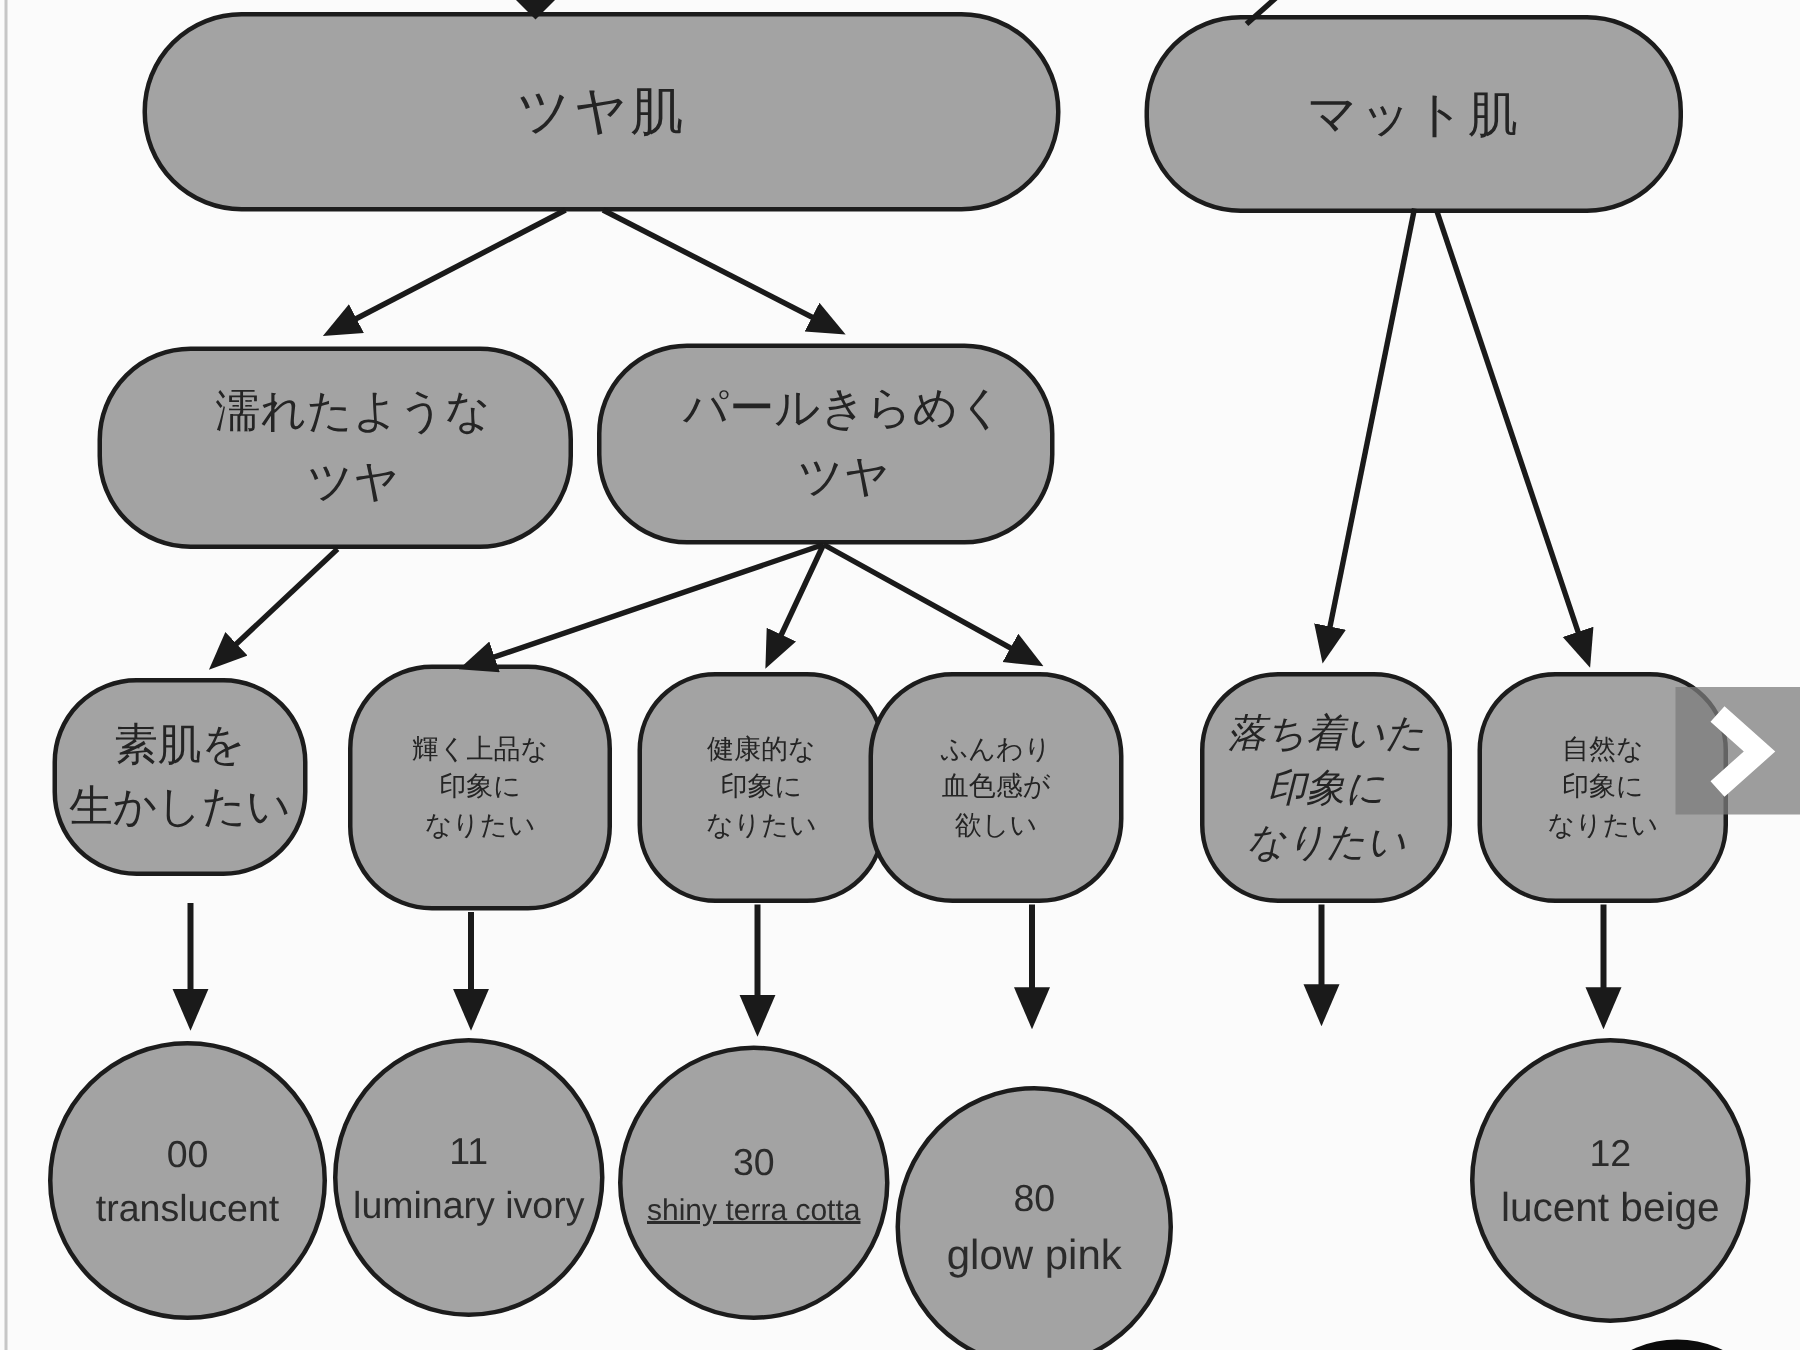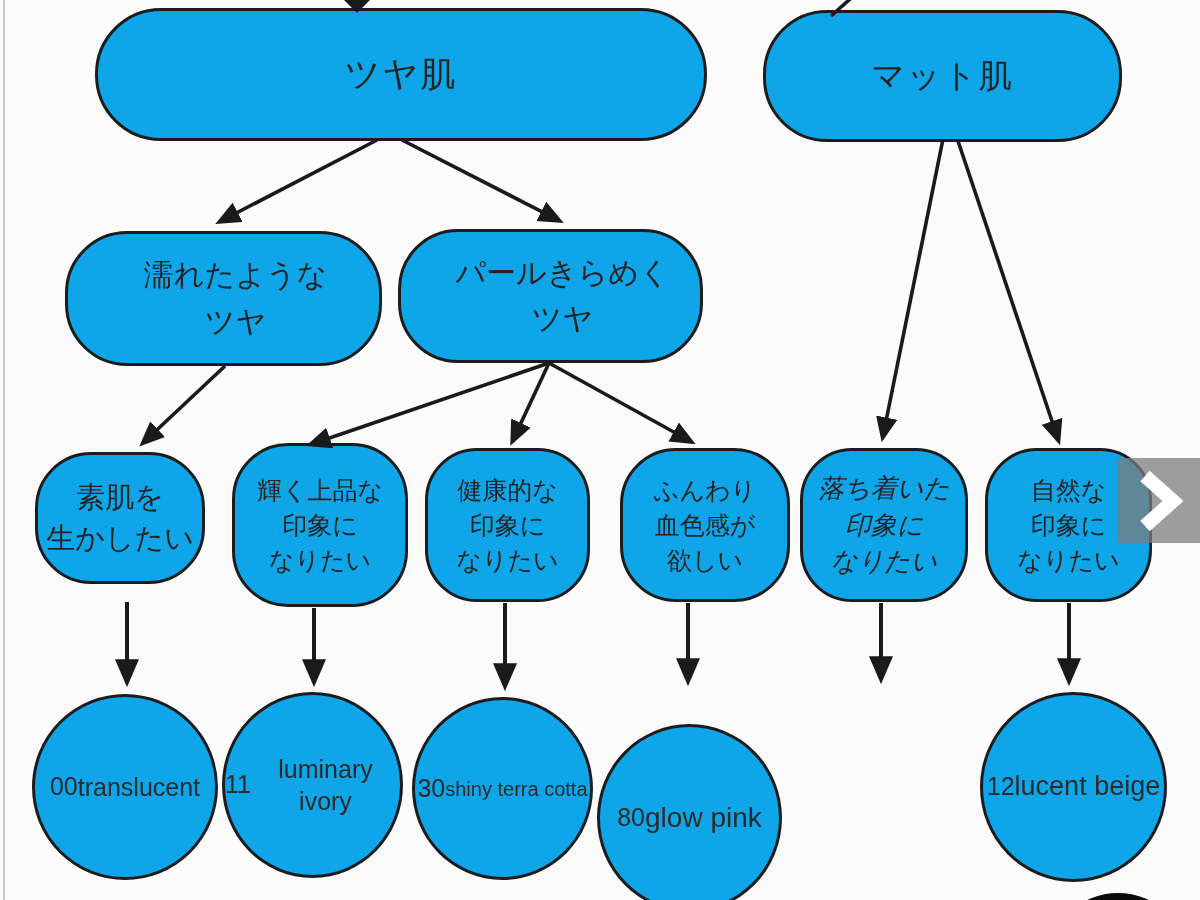--- a/index.html
+++ b/index.html
@@ -4,32 +4,32 @@
 <style>
   html,body{margin:0;padding:0;}
   #stage{
     position:relative;width:1200px;height:900px;overflow:hidden;
     background:#fbfbfb;
     font-family:"Liberation Sans","DejaVu Sans",sans-serif;
     color:#222;
   }
   .node{
     position:absolute;box-sizing:border-box;
-    background:#0ea5e9;border:3px solid #1c1c1c;
+    background:#a3a3a3;border:3px solid #1c1c1c;
     display:flex;align-items:center;justify-content:center;
     text-align:center;z-index:2;
   }
   .node-label{white-space:pre-line;color:#242424;}
   .lv1{font-size:35px;letter-spacing:2px;}
   .lv2 .node-label{font-size:30px;line-height:1.55;margin-left:24px;}
-  .lv3 .node-label{font-size:25px;line-height:1.4;}
-  .circle{border-radius:50%;flex-direction:row;align-items:center;}
+  .lv3 .node-label{font-size:18px;line-height:1.4;}
+  .circle{border-radius:50%;flex-direction:column;align-items:center;}
   .shade-code{font-size:25px;line-height:1.5;color:#2b2b2b;}
   .shade-name{font-size:25px;line-height:1.3;color:#2b2b2b;}
-  .shade-name.small{font-size:20px;}
+  .shade-name.small{font-size:20px;text-decoration:underline;}
   #left-edge{position:absolute;left:3px;top:0;width:2px;height:900px;background:#c6c6c6;z-index:1;}
   #next-btn{
     position:absolute;left:1117px;top:458px;width:83px;height:85px;
     background:rgba(124,124,124,0.74);z-index:6;display:flex;
     align-items:center;justify-content:center;cursor:pointer;border:none;padding:0;
   }
   #black-circle{
     position:absolute;left:1048px;top:893px;width:140px;height:140px;
     border-radius:50%;background:#0b0b0b;z-index:7;
   }
@@ -65,21 +65,21 @@
   <div class="node lv3" style="left:232px;top:443px;width:176px;height:164px;border-radius:56px;">
     <span class="node-label">輝く上品な
 印象に
 なりたい</span>
   </div>
   <div class="node lv3" style="left:425px;top:448px;width:165px;height:154px;border-radius:52px;">
     <span class="node-label">健康的な
 印象に
 なりたい</span>
   </div>
-  <div class="node lv3" style="left:620px;top:448px;width:170px;height:154px;border-radius:56px;">
+  <div class="node lv3" style="left:579px;top:448px;width:170px;height:154px;border-radius:56px;">
     <span class="node-label">ふんわり
 血色感が
 欲しい</span>
   </div>
   <div class="node lv3" style="left:800px;top:448px;width:168px;height:154px;border-radius:52px;font-style:italic;">
     <span class="node-label" style="font-size:26px;">落ち着いた
 印象に
 なりたい</span>
   </div>
   <div class="node lv3" style="left:985px;top:448px;width:167px;height:154px;border-radius:52px;">

